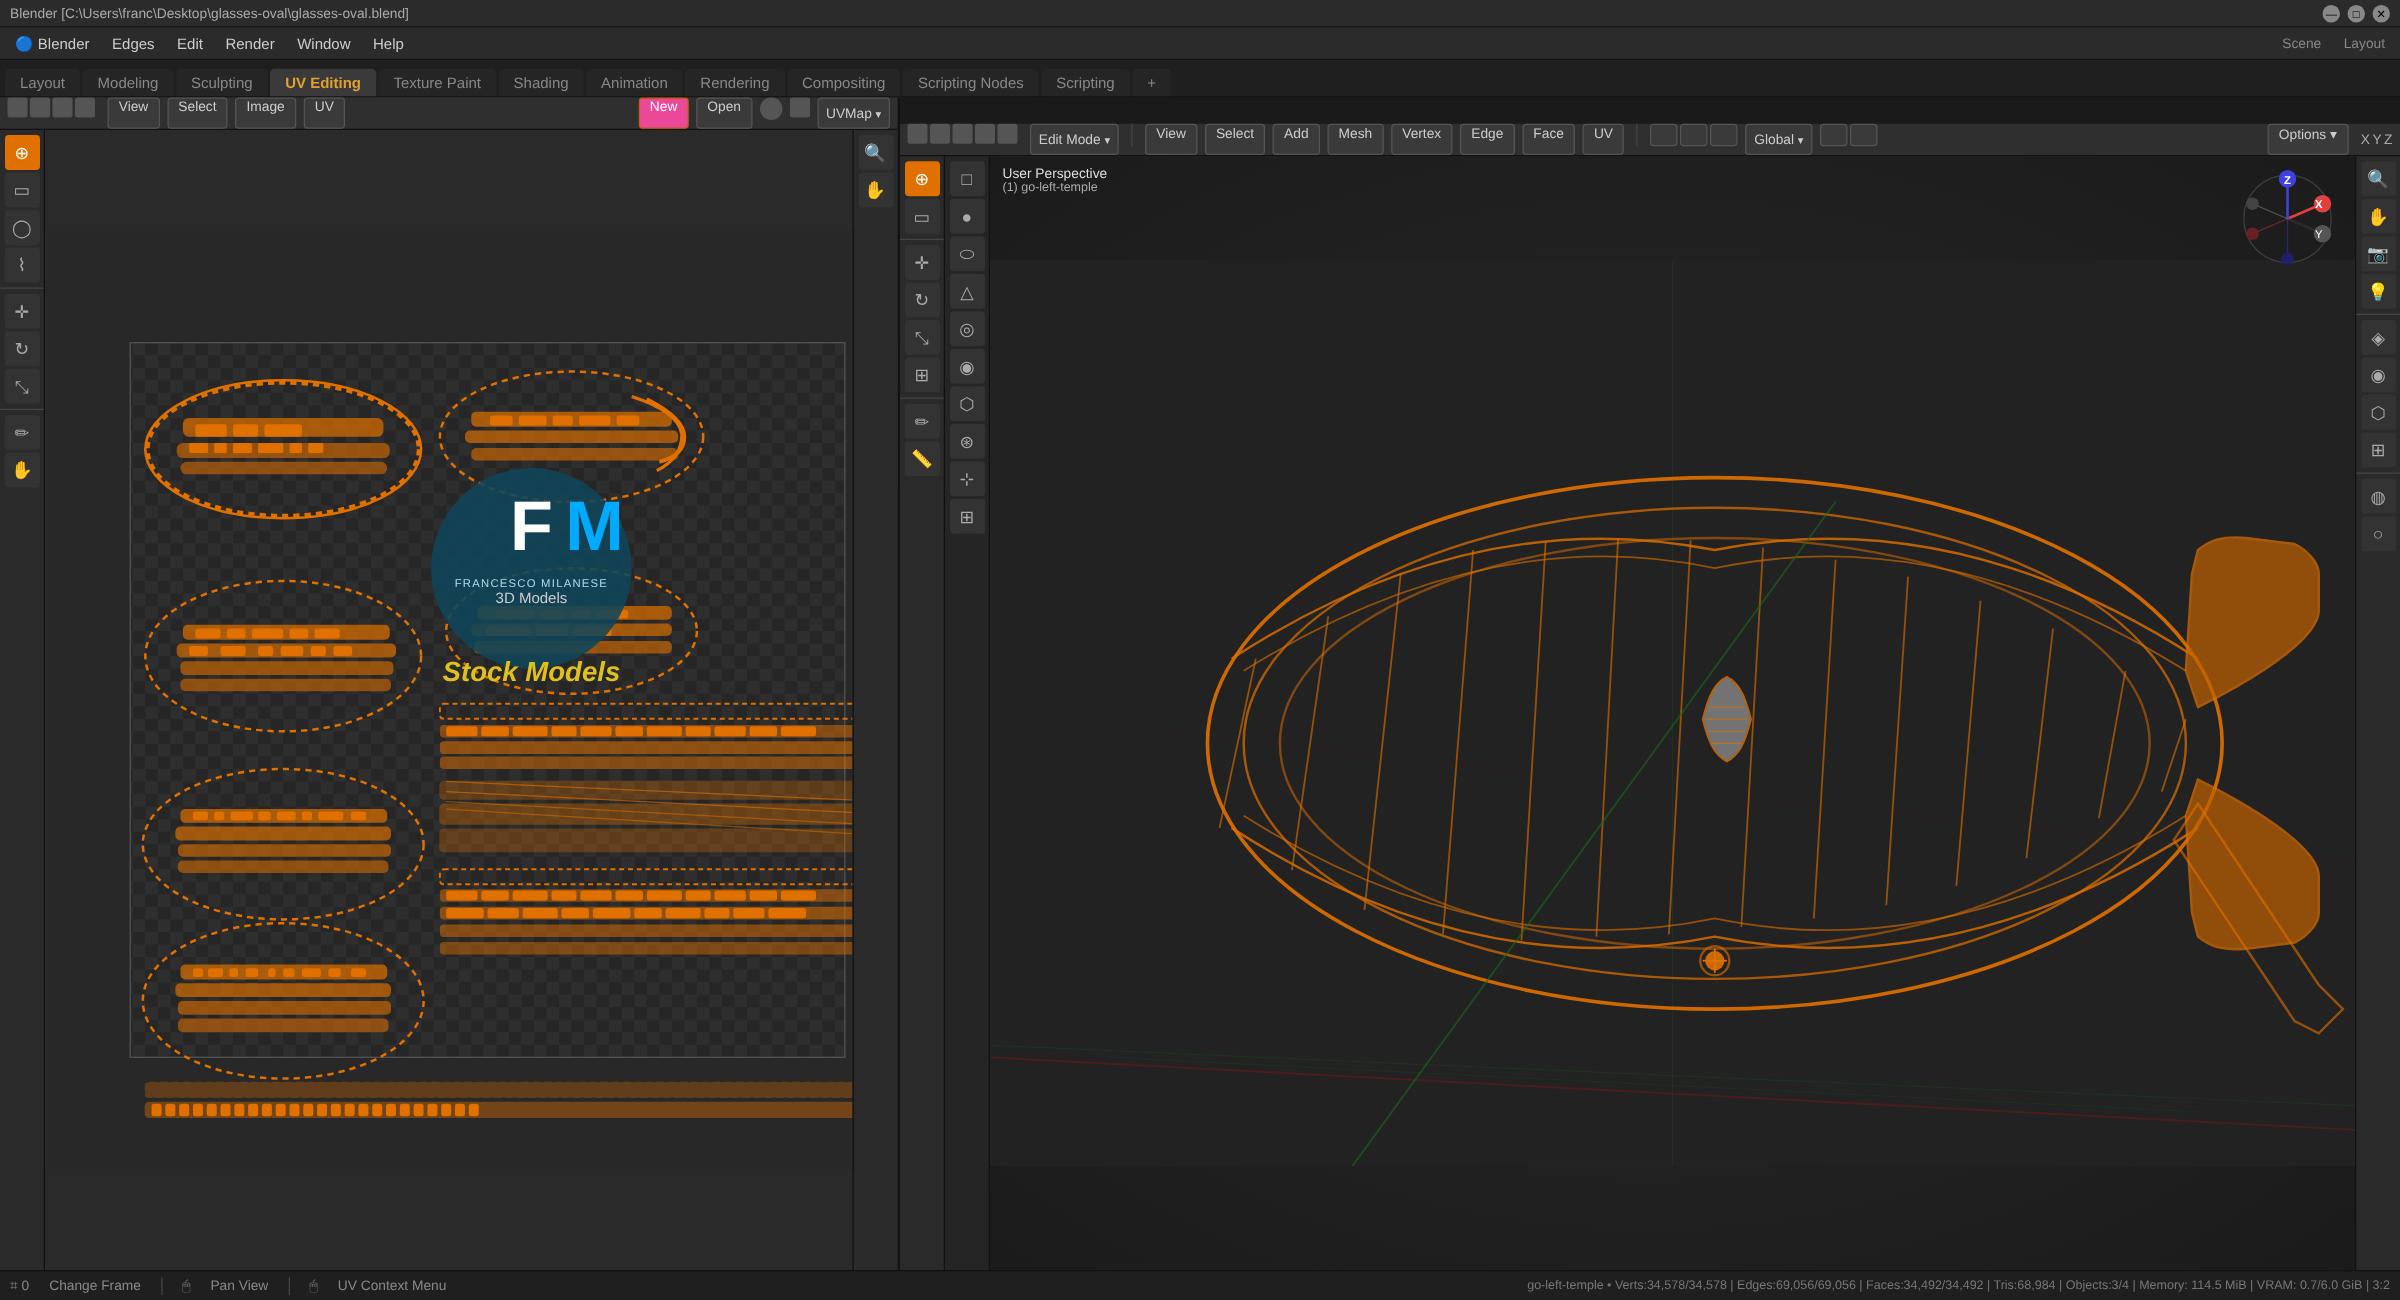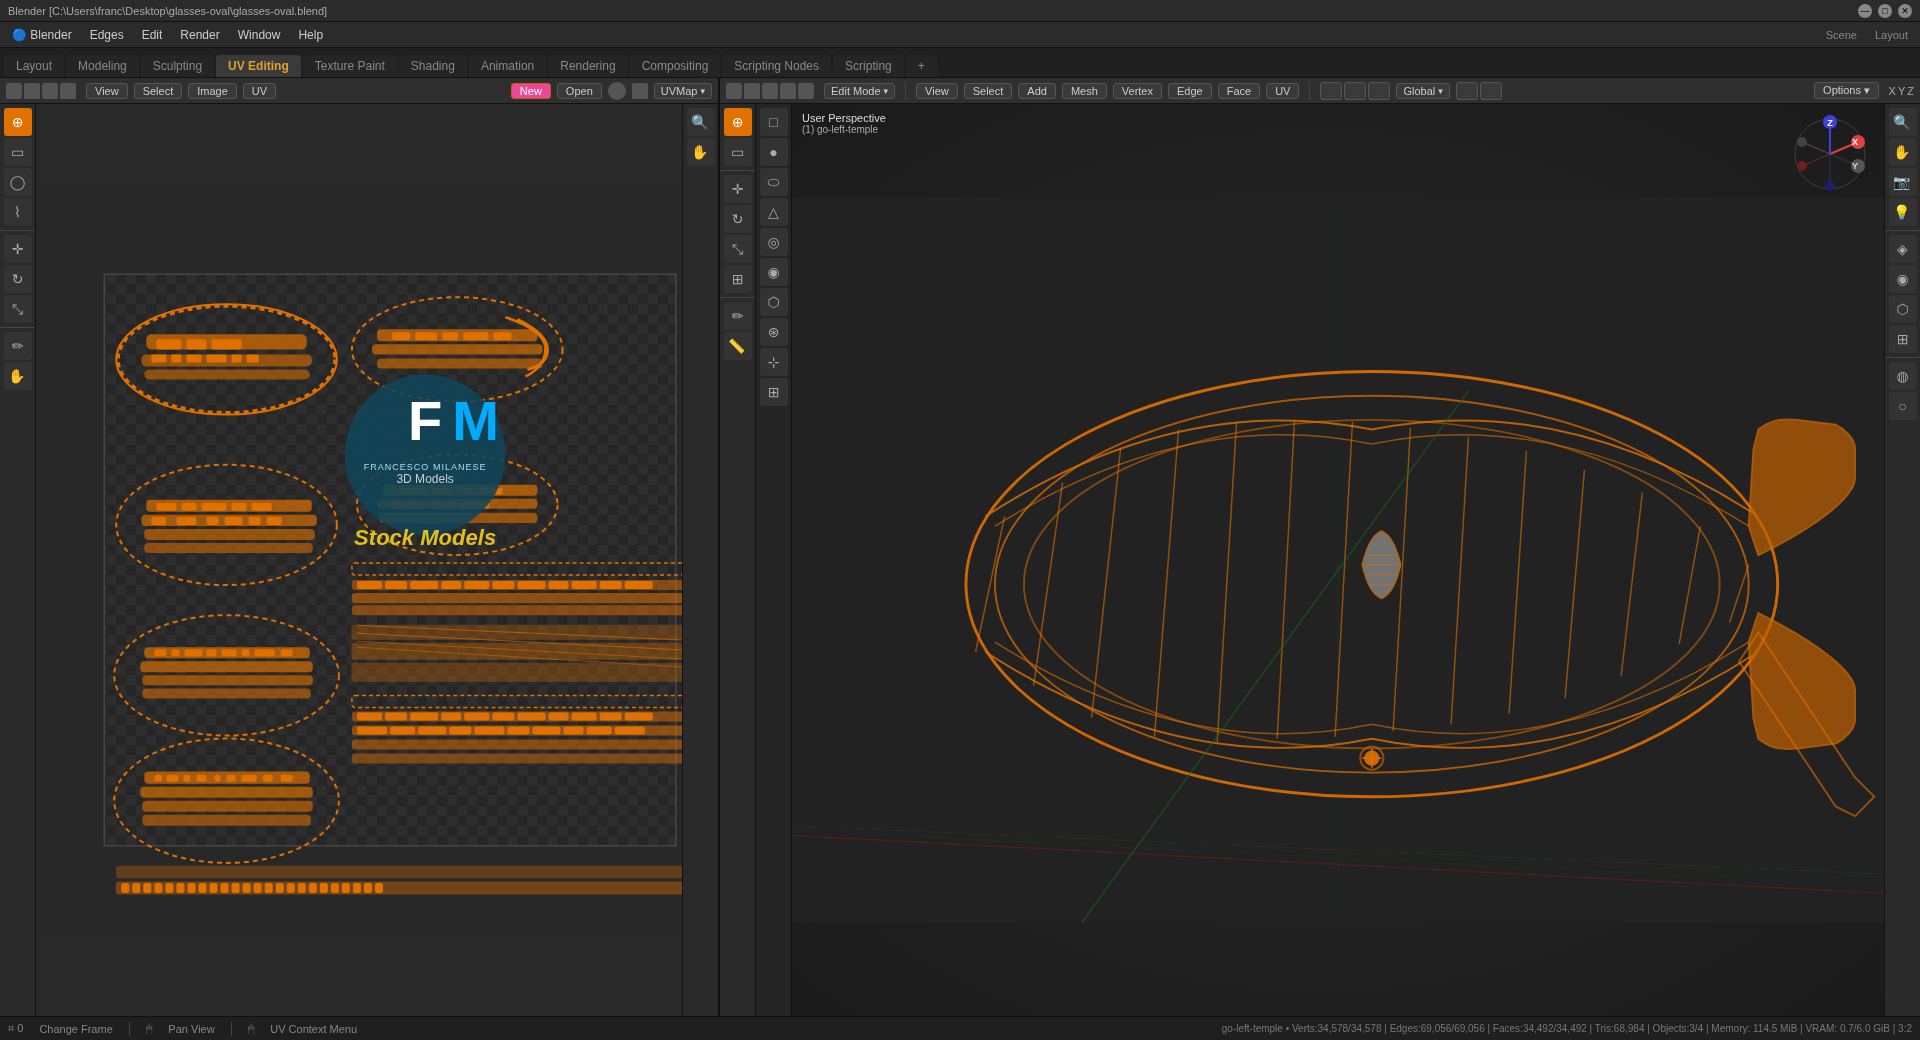--- a/index.html
+++ b/index.html
@@ -190,21 +190,20 @@
       height: 1px;
       background: #444;
       margin: 2px 0;
     }
 
     
     .panel-header {
       height: 26px;
       background: #2f2f2f;
       display: flex;
-      align-items: center;
       padding: 0 6px;
       gap: 6px;
       border-bottom: 1px solid #111;
       font-size: 11px;
     }
 
     .dropdown-btn {
       padding: 1px 6px;
       background: #3a3a3a;
       border: 1px solid #555;
@@ -547,21 +546,21 @@
         <div style="position:absolute;right:0;top:0;width:36px;height:100%;background:#2a2a2a;border-left:1px solid #111;display:flex;flex-direction:column;align-items:center;padding:4px 0;gap:2px;z-index:10;">
           <div class="tool-icon">🔍</div>
           <div class="tool-icon">✋</div>
         </div>
       </div>
     </div>
   </div>
 
   <div id="viewport-panel">
 
-    <div class="panel-header" style="flex-wrap:wrap;">
+    <div class="panel-header" style="flex-wrap:wrap;margin-top:21px;">
       <span style="display:flex;gap:2px;margin-right:4px;">
         <span style="width:16px;height:16px;background:#555;border-radius:2px;"></span>
         <span style="width:16px;height:16px;background:#555;border-radius:2px;"></span>
         <span style="width:16px;height:16px;background:#555;border-radius:2px;"></span>
         <span style="width:16px;height:16px;background:#555;border-radius:2px;"></span>
         <span style="width:16px;height:16px;background:#555;border-radius:2px;"></span>
       </span>
       <div class="dropdown-btn">Edit Mode</div>
       <span style="width:1px;height:18px;background:#444;margin:0 4px;"></span>
       <span class="header-btn">View</span>

